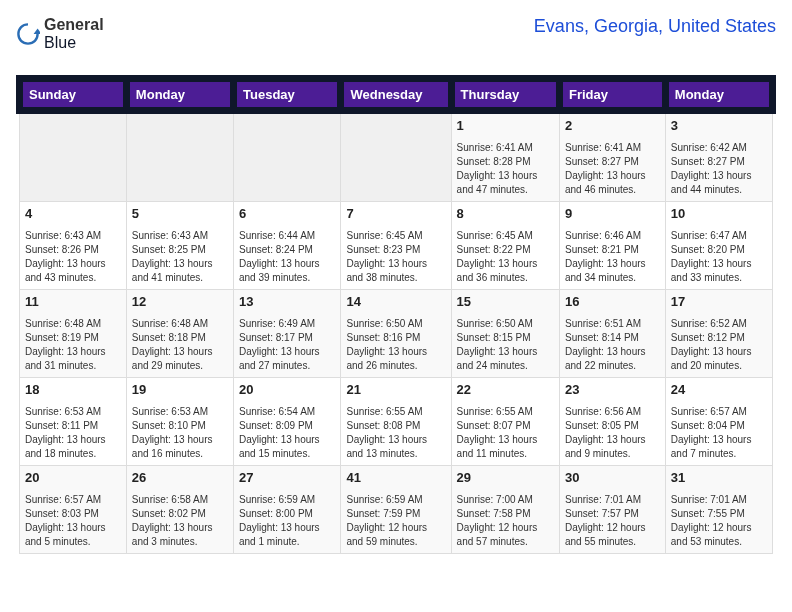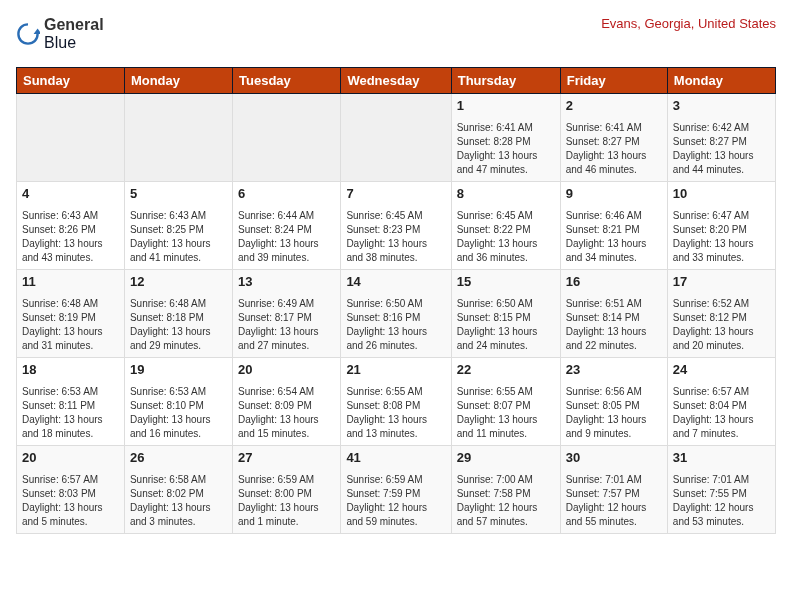--- a/index.html
+++ b/index.html
@@ -7,21 +7,21 @@
       font-family: Arial, sans-serif;
       background: #fff;
       width: 792px;
       min-height: 612px;
       padding: 16px;
     }
     .header {
       display: flex;
       justify-content: space-between;
       align-items: flex-start;
-      margin-bottom: 16px;
+      margin-bottom: 24px;
     }
     .logo {
       display: flex;
       align-items: center;
     }
     .logo-text {
       display: flex;
       flex-direction: column;
       line-height: 1.1;
     }
@@ -42,36 +42,36 @@
     }
     .title-area {
       text-align: right;
     }
     .month-title {
       font-size: 36px;
       font-weight: normal;
       color: #222;
     }
     .location {
-      font-size: 13px;
-      color: #b91c1c;
+      font-size: 18px;
+      color: #1d4ed8;
     }
     .calendar {
       width: 100%;
       border-collapse: collapse;
       border: 1px solid #ccc;
     }
     .calendar th {
-      background-color: #c2410c;
+      background-color: #4c1d95;
       color: #fff;
       font-size: 13px;
       font-weight: bold;
       padding: 5px 6px;
       text-align: left;
-      border: 1px solid #0f172a;
+      border: 7px solid #0f172a;
     }
     .calendar td {
       vertical-align: top;
       padding: 4px 5px;
       border: 1px solid #ddd;
       font-size: 10.5px;
       color: #333;
       width: 113px;
       min-height: 80px;
       background: #fff;

